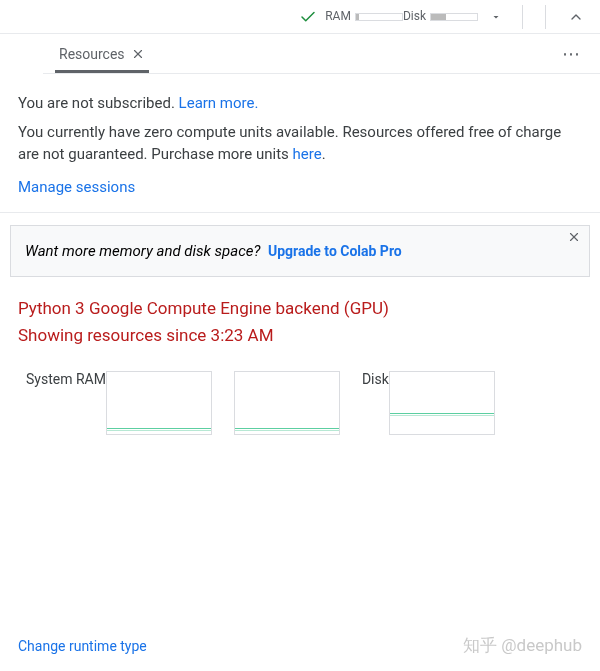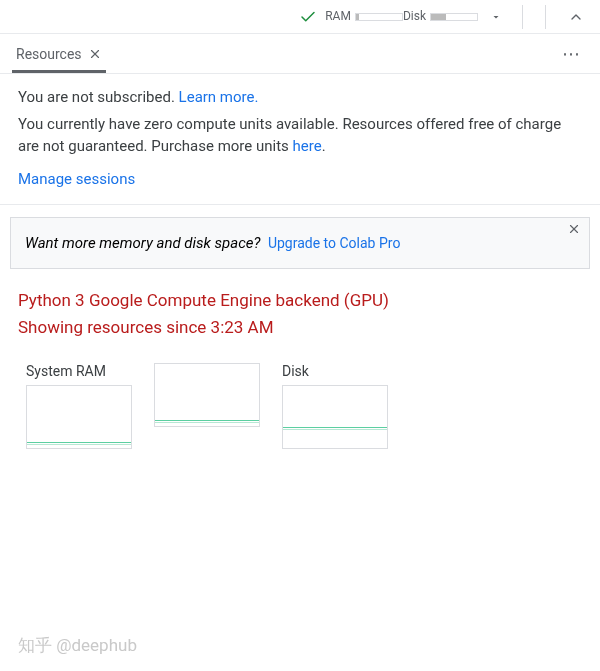--- a/index.html
+++ b/index.html
@@ -33,55 +33,55 @@
   .gauge-fill.ram { width:6%; }
   .gauge-fill.disk { width:32%; }
   .vdivider { width:1px; height:24px; background:#dadce0; margin:0 8px; }
   .edit-btn { display:flex; align-items:center; gap:6px; color:#5f6368; font-size:14px; padding:4px 6px; cursor:pointer; }
   .chev-up-btn { padding:4px 8px; color:#5f6368; cursor:pointer; }
   .drop-btn { padding:4px 6px; color:#5f6368; cursor:pointer; }
 
   
   .tabstrip {
     display:flex; align-items:center; justify-content:space-between;
-    padding:0 12px; height:40px; border-bottom:1px solid #e8eaed;
+    padding:0 12px; height:40px; border-bottom:1px solid #e8eaed;margin-left:43px;
   }
   .tab {
     display:flex; align-items:center; gap:6px;
     font-size:14px; color:#5f6368; padding:10px 4px 8px;
     border-bottom:3px solid #5f6368; margin-bottom:-1px;
   }
   .tab-close { font-size:13px; cursor:pointer; }
   .more-btn { color:#5f6368; cursor:pointer; padding:6px; font-size:18px; letter-spacing:2px; }
 
   
   .messages { padding:12px 18px 14px; font-size:15px; color:#3c4043; line-height:1.5; border-bottom:1px solid #e8eaed; }
-  .messages p { margin-bottom:4px; }
+  .messages p { margin-bottom:4px;margin-top:6px; }
   .link { color:#1a73e8; cursor:pointer; }
   .manage-link { display:inline-block; margin-top:6px; color:#1a73e8; cursor:pointer; }
 
   
   .upgrade-card {
     margin:12px 10px 14px;
     border:1px solid #dadce0;
     background:#f8f9fa;
     padding:16px 14px;
     display:flex; align-items:center; justify-content:space-between;
     position:relative;
   }
   .upgrade-text { font-size:15px; color:#000000;font-style:italic; }
-  .upgrade-link { color:#1a73e8; font-weight:400; cursor:pointer; margin-left:4px; }
+  .upgrade-link { color:#1a73e8; font-weight:700; cursor:pointer; margin-left:4px; }
   .upgrade-close { position:absolute; top:4px; right:8px; color:#5f6368; cursor:pointer; font-size:14px; }
 
   
   .backend-info { padding:4px 18px 14px; font-size:17px; color:#b91c1c; line-height:1.6; }
 
   
   .charts-row { display:flex; gap:22px; padding:8px 26px; }
-  .chart-box { display:flex; flex-direction:column; gap:6px; }
+  .chart-box { display:flex; flex-direction:row; gap:0;text-align:center; }
   .chart-title { font-size:14px; color:#3c4043; }
   .mini-chart {
     width:106px; height:64px; border:1px solid #dadce0; background:#fff; position:relative;
   }
   .mini-chart .line {
     position:absolute; left:0; right:0; height:1px; background:#5ccfa1;
   }
   .mini-chart .line2 {
     position:absolute; left:0; right:0; height:1px; background:#b7e8d4;
   }
@@ -200,14 +200,15 @@
   <div class="chart-box">
     <div class="chart-title">Disk</div>
     <div class="mini-chart chart-disk">
       <div class="line2"></div>
         <div class="line"></div>
     </div>
   </div>
 </div>
 
 <div class="footer">
+  <span class="change-runtime">Change runtime type</span>
   <span class="watermark">知乎 @deephub</span>
 </div>
 
 </body></html>

